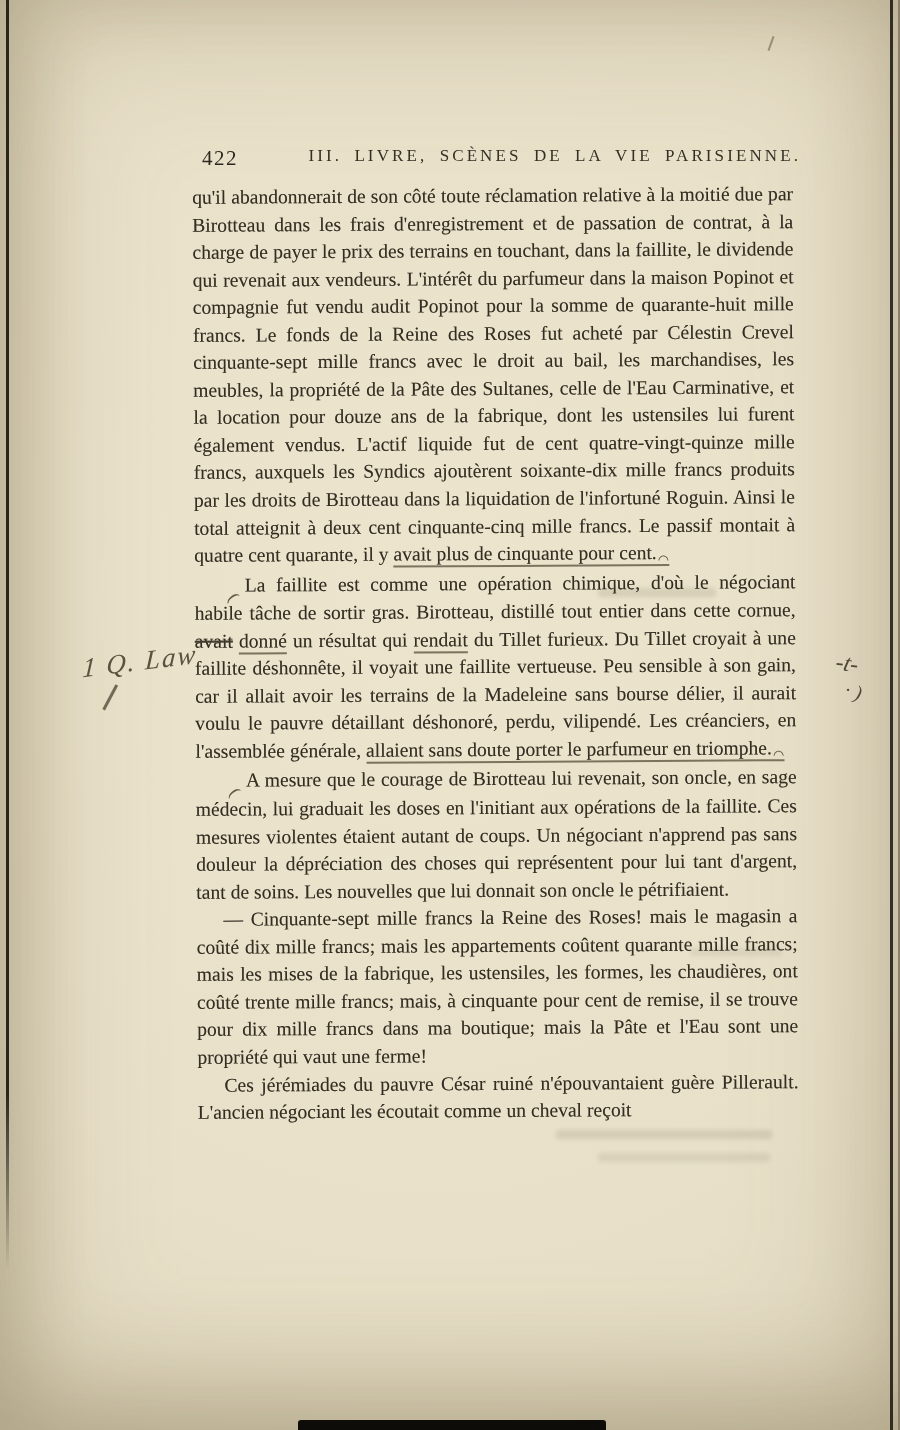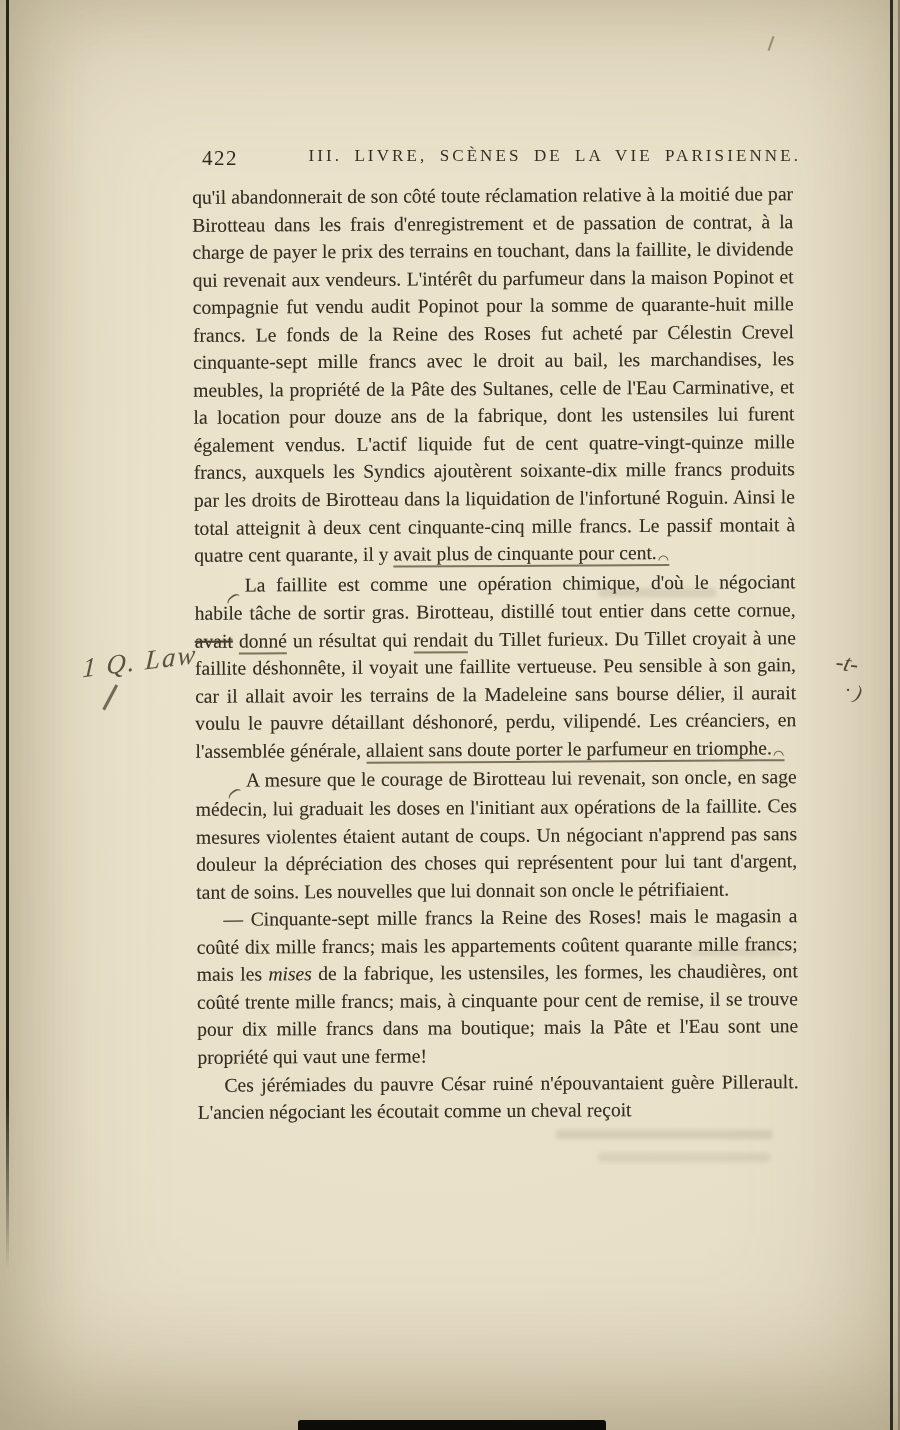--- a/index.html
+++ b/index.html
@@ -62,21 +62,21 @@
   
   .text-block {
     position:absolute; left:192px; top:182px; width:601px;
     font-size:19.6px; line-height:27.55px; text-align:justify;
     transform:rotate(-0.35deg); transform-origin:50% 0;
     color:#332d22; text-shadow:0 0 0.5px rgba(51,45,34,0.35);
     z-index:2;
   }
   p.para { margin:0; text-indent:27px; position:relative; }
   p.no-indent { text-indent:0; }
-  .ital { font-style:italic; }
+  .ital { }
 
   
   .pencil-underline {
     border-bottom:2px solid rgba(86,77,58,0.75);
     padding-bottom:1px;
   }
   .underline-curl::after {
     content:"◠";
     font-family:"DejaVu Sans",sans-serif;
     color:rgba(86,77,58,0.8); font-size:13px;

